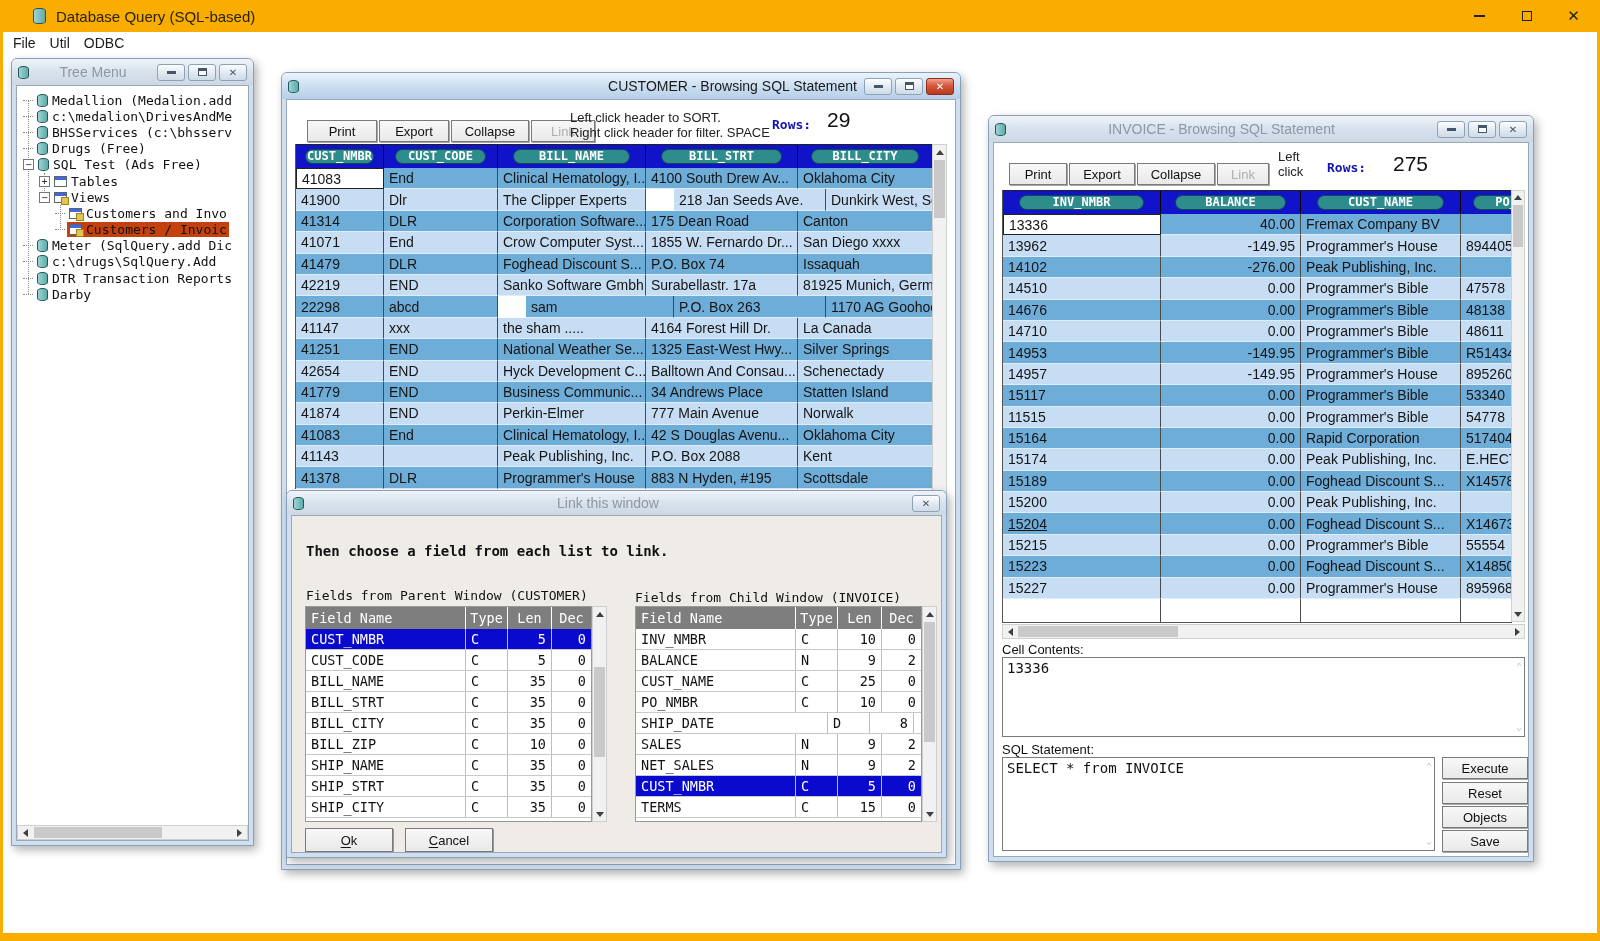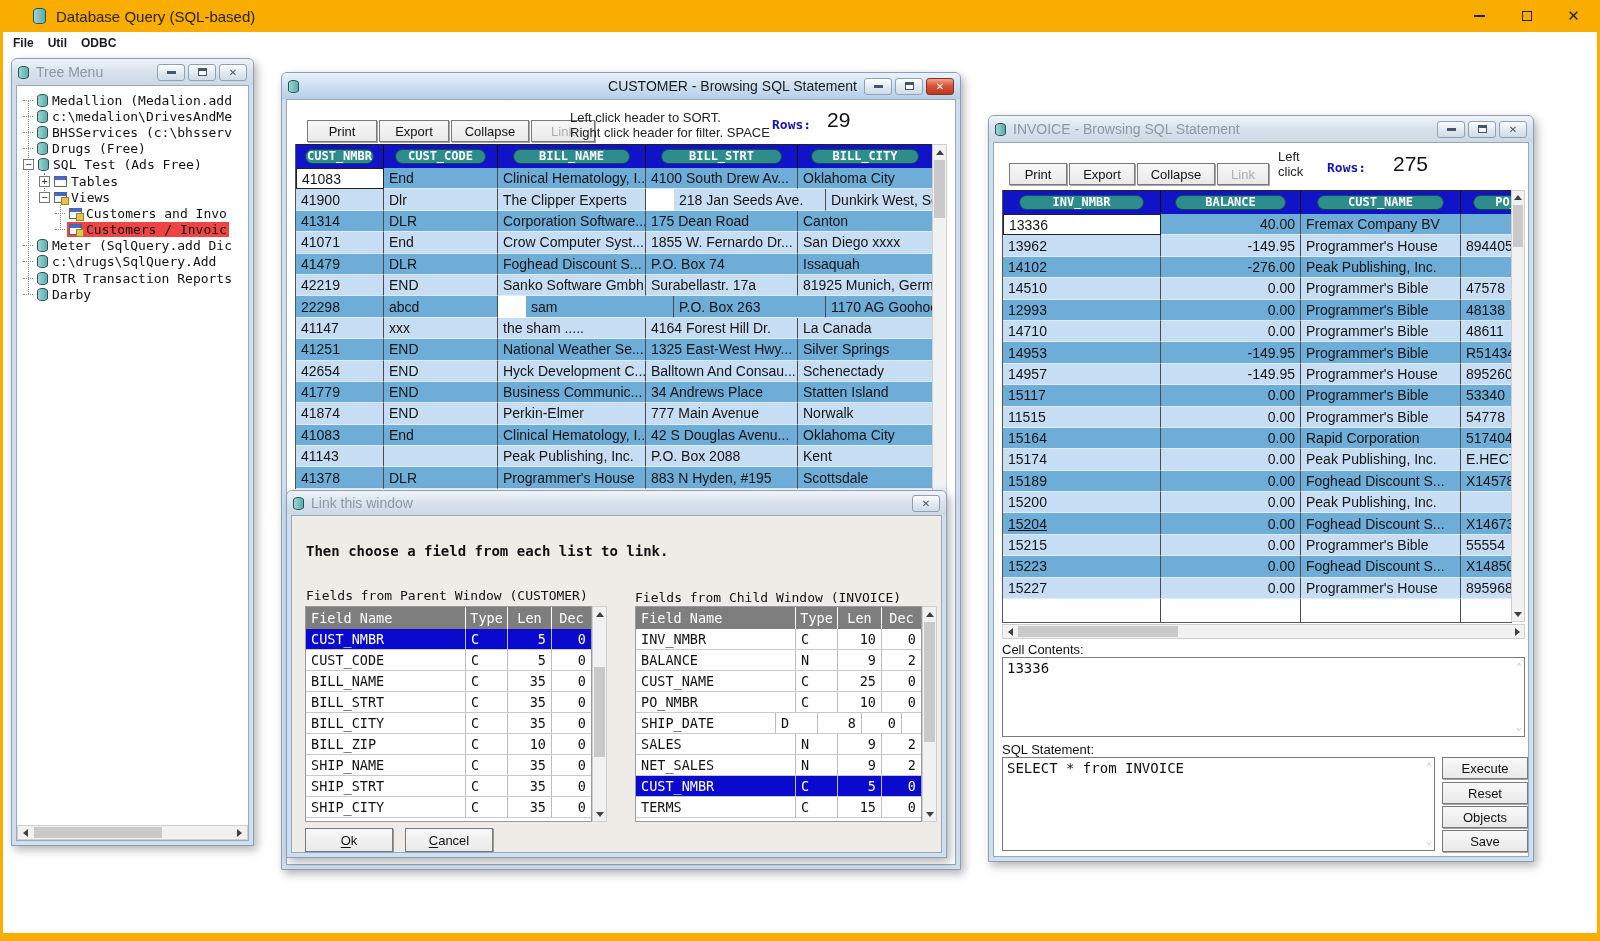--- a/index.html
+++ b/index.html
@@ -10,38 +10,38 @@
   
   .main-titlebar { position:absolute; left:0; top:0; right:0; height:32px; background:#F8AD00;
                    display:flex; align-items:center; padding-left:30px; gap:10px; }
   .main-title { font-size:15px; color:#2b2300; }
   .main-controls { position:absolute; right:0; top:0; height:32px; display:flex; }
   .mc { width:47px; height:32px; display:flex; align-items:center; justify-content:center; color:#222; font-size:13px; }
   .g-minline { width:11px; height:2px; background:#222; }
   .g-maxbox { width:10px; height:10px; border:1.5px solid #222; }
   .menubar { position:absolute; left:0; top:32px; right:0; height:22px; background:#fff;
              display:flex; gap:14px; align-items:center; padding-left:10px; }
-  .menu-item { font-size:12px; color:#1a1a1a;font-weight:bold; }
+  .menu-item { font-size:14px; color:#1a1a1a; }
   .mdi { position:absolute; left:0; top:54px; right:0; height:851px; background:#fff; }
   .statusbar { position:absolute; left:0; top:905px; right:0; height:28px; background:#f0f0f0;
                border-top:1px solid #dcdcdc; display:flex; align-items:center; }
   .search-label { font-family:"DejaVu Sans Mono", monospace; font-size:15px; color:#111; margin-left:14px; }
   .search-input { margin-left:10px; width:166px; height:20px; border:1px solid #8a8a8a; background:#fff;
                   font-family:"DejaVu Sans Mono", monospace; font-size:13px; padding:0 3px; }
   .go-btn { margin-left:4px; width:32px; height:22px; }
   .orange-strip { position:absolute; left:0; top:933px; right:0; height:8px; background:#F8AD00; }
 
   
   .win { position:absolute; background:#cfdff0; border:1px solid #8aa0b8; border-radius:6px 6px 0 0;
          box-shadow:3px 4px 10px rgba(0,0,0,0.3); }
   .titlebar { height:26px; border-radius:5px 5px 0 0; display:flex; align-items:center; padding:0 6px; gap:7px; }
   .titlebar.active { background:linear-gradient(#eaf3fc, #cfe1f2 45%, #b6cfe8); }
   .titlebar.active .wtitle { color:#1b1b1b;text-align:right; }
   .titlebar.inactive { background:linear-gradient(#f0f4f9, #dae3ed 45%, #ccd8e4); }
-  .titlebar.inactive .wtitle { color:#8b98a6; }
+  .titlebar.inactive .wtitle { color:#8b98a6;text-align:center; }
   .wtitle { font-size:14px; white-space:nowrap; overflow:hidden; flex:1; }
   .wctrls { display:flex; gap:3px; }
   .ctrl-btn { width:28px; height:17px; border:1px solid #8ea2b6; border-radius:3px;
               background:linear-gradient(#fdfefe, #e2eaf2 50%, #cfdbe7);
               display:flex; align-items:center; justify-content:center; color:#44566a; font-size:10px; }
   .ctrl-btn.red { background:linear-gradient(#f0a18f, #d6563a 45%, #b83a20); border-color:#8d2f1d; color:#fff; }
   .g-min { width:9px; height:3px; background:#44566a; }
   .g-rest { width:9px; height:8px; border:1px solid #44566a; border-top-width:3px; background:#fff; }
   .content { position:absolute; left:4px; right:4px; top:26px; bottom:4px; background:#fff;
              border:1px solid #98a8ba; overflow:hidden; }
@@ -86,21 +86,21 @@
   .sb-thumb { position:absolute; background:#c9c9c9; }
 
   
   .tree-row { display:flex; align-items:center; height:16.2px; position:relative;
               font-family:"DejaVu Sans Mono", monospace; font-size:13px; color:#111; white-space:nowrap; }
   .lvl0 { padding-left:6px; } .lvl1 { padding-left:22px; } .lvl2 { padding-left:38px; }
   .expander { width:11px; height:11px; border:1px solid #777; background:#fff; font-size:10px; line-height:9px;
               text-align:center; color:#333; flex:none; margin-right:2px; }
   .stub { width:10px; border-top:1px dotted #8a8a8a; height:0; flex:none; margin-right:2px; }
   .cluster { display:flex; align-items:center; gap:4px; padding:0 2px; }
-  .cluster.sel { background:#ef4444; }
+  .cluster.sel { background:#c2410c; }
   .icon-db { width:11px; height:13px; background:linear-gradient(90deg,#9ed4d4,#5faaaa);
              border:1px solid #23565a; border-radius:5px/3px; flex:none; }
   .icon-table, .icon-view { width:13px; height:11px; background:#fff; border:1px solid #566; position:relative; flex:none; }
   .icon-table::before, .icon-view::before { content:""; position:absolute; left:0; top:0; right:0; height:3px; background:#4466dd; }
   .icon-view::after { content:""; position:absolute; right:-3px; bottom:-3px; width:6px; height:6px;
                       background:#e6c34a; border:1px solid #998223; }
   .tree-vline { border-left:1px dotted #8a8a8a; width:0; }
 
   
   .dlg-instr { font-family:"DejaVu Sans Mono", monospace; font-weight:bold; font-size:14px; color:#111; line-height:17px; white-space:nowrap; }
@@ -501,21 +501,21 @@
                 <div class="g-cell" style="width: 160px;">Peak Publishing, Inc.</div>
                 <div class="g-cell" style="width: 120px;"></div>
               </div>
               <div class="grid-row row-light">
                 <div class="g-cell" style="width: 158px;">14510</div>
                 <div class="g-cell num" style="width: 140px;">0.00</div>
                 <div class="g-cell" style="width: 160px;">Programmer's Bible</div>
                 <div class="g-cell" style="width: 120px;">47578</div>
               </div>
               <div class="grid-row row-med">
-                <div class="g-cell" style="width: 158px;">12993</div>
+                <div class="g-cell" style="width: 158px;">14676</div>
                 <div class="g-cell num" style="width: 140px;">0.00</div>
                 <div class="g-cell" style="width: 160px;">Programmer's Bible</div>
                 <div class="g-cell" style="width: 120px;">48138</div>
               </div>
               <div class="grid-row row-light">
                 <div class="g-cell" style="width: 158px;">14710</div>
                 <div class="g-cell num" style="width: 140px;">0.00</div>
                 <div class="g-cell" style="width: 160px;">Programmer's Bible</div>
                 <div class="g-cell" style="width: 120px;">48611</div>
               </div>
@@ -751,21 +751,21 @@
                 <div class="ft-cell num" style="width: 44px;">25</div>
                 <div class="ft-cell num" style="width: 40px;">0</div>
               </div>
               <div class="ft-row">
                 <div class="ft-cell" style="width: 160px;">PO_NMBR</div>
                 <div class="ft-cell" style="width: 42px;">C</div>
                 <div class="ft-cell num" style="width: 44px;">10</div>
                 <div class="ft-cell num" style="width: 40px;">0</div>
               </div>
               <div class="ft-row">
-                <div class="ft-cell" style="width: 140px;">SHIP_DATE</div>
+                <div class="ft-cell" style="width: 192px;">SHIP_DATE</div>
                 <div class="ft-cell" style="width: 42px;">D</div>
                 <div class="ft-cell num" style="width: 44px;">8</div>
                 <div class="ft-cell num" style="width: 40px;">0</div>
               </div>
               <div class="ft-row">
                 <div class="ft-cell" style="width: 160px;">SALES</div>
                 <div class="ft-cell" style="width: 42px;">N</div>
                 <div class="ft-cell num" style="width: 44px;">9</div>
                 <div class="ft-cell num" style="width: 40px;">2</div>
               </div>

